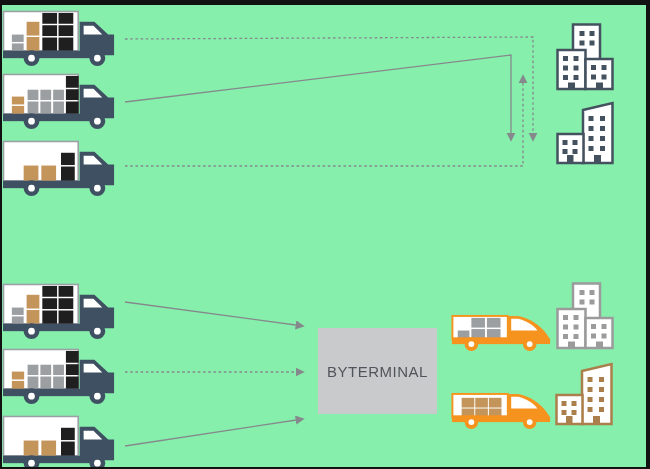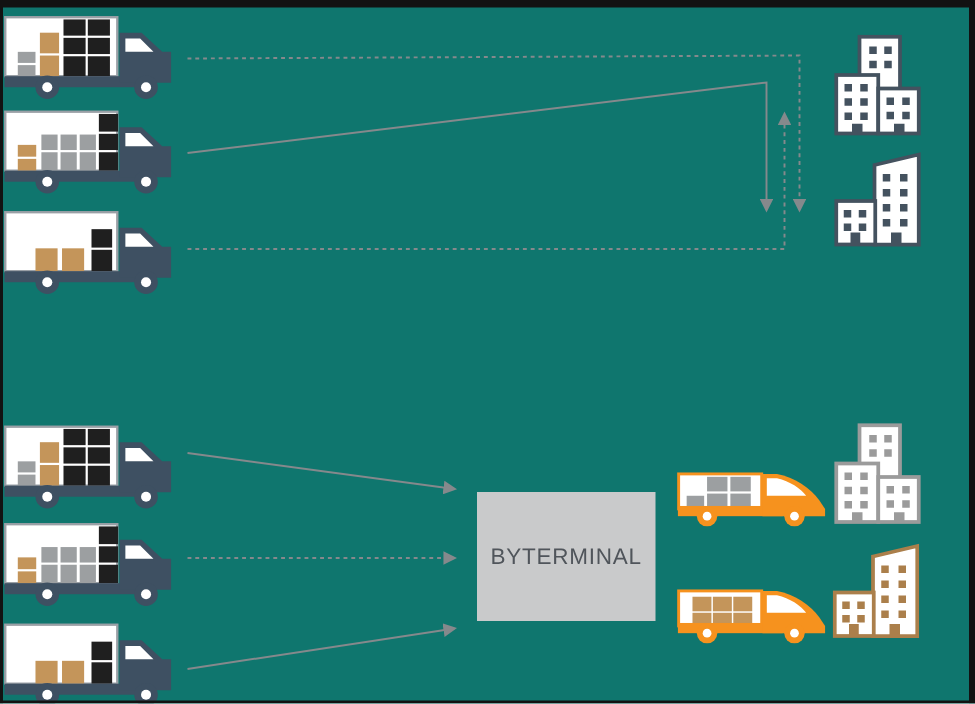--- a/index.html
+++ b/index.html
@@ -1,17 +1,17 @@
 <!DOCTYPE html>
 <html><head>
 <meta charset="utf-8">
 <style>
   html,body{margin:0;padding:0;background:#e9e9e9;font-family:"Liberation Sans",sans-serif;}
   #stage{
-    position:relative;width:650px;height:469px;background:#0f766e;
+    position:relative;width:650px;height:469px;background:#86efac;
     overflow:hidden;margin:0 auto;
   }
   .bar{position:absolute;background:#121212;}
   .bar-top{left:0;top:0;width:650px;height:5px;}
   .bar-right{right:0;top:0;width:4px;height:469px;}
   .bar-left{left:0;top:0;width:2px;height:469px;}
   .bar-bottom{left:0;bottom:0;width:650px;height:2px;}
   .icon{position:absolute;}
   .icon svg{display:block;width:100%;height:100%;}
   

